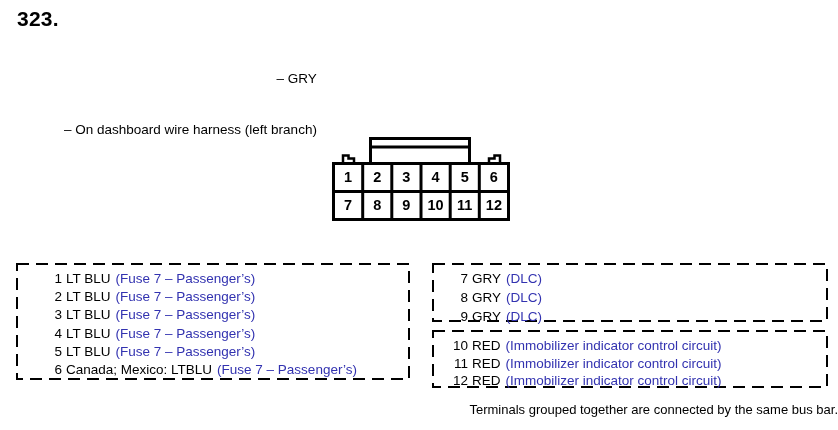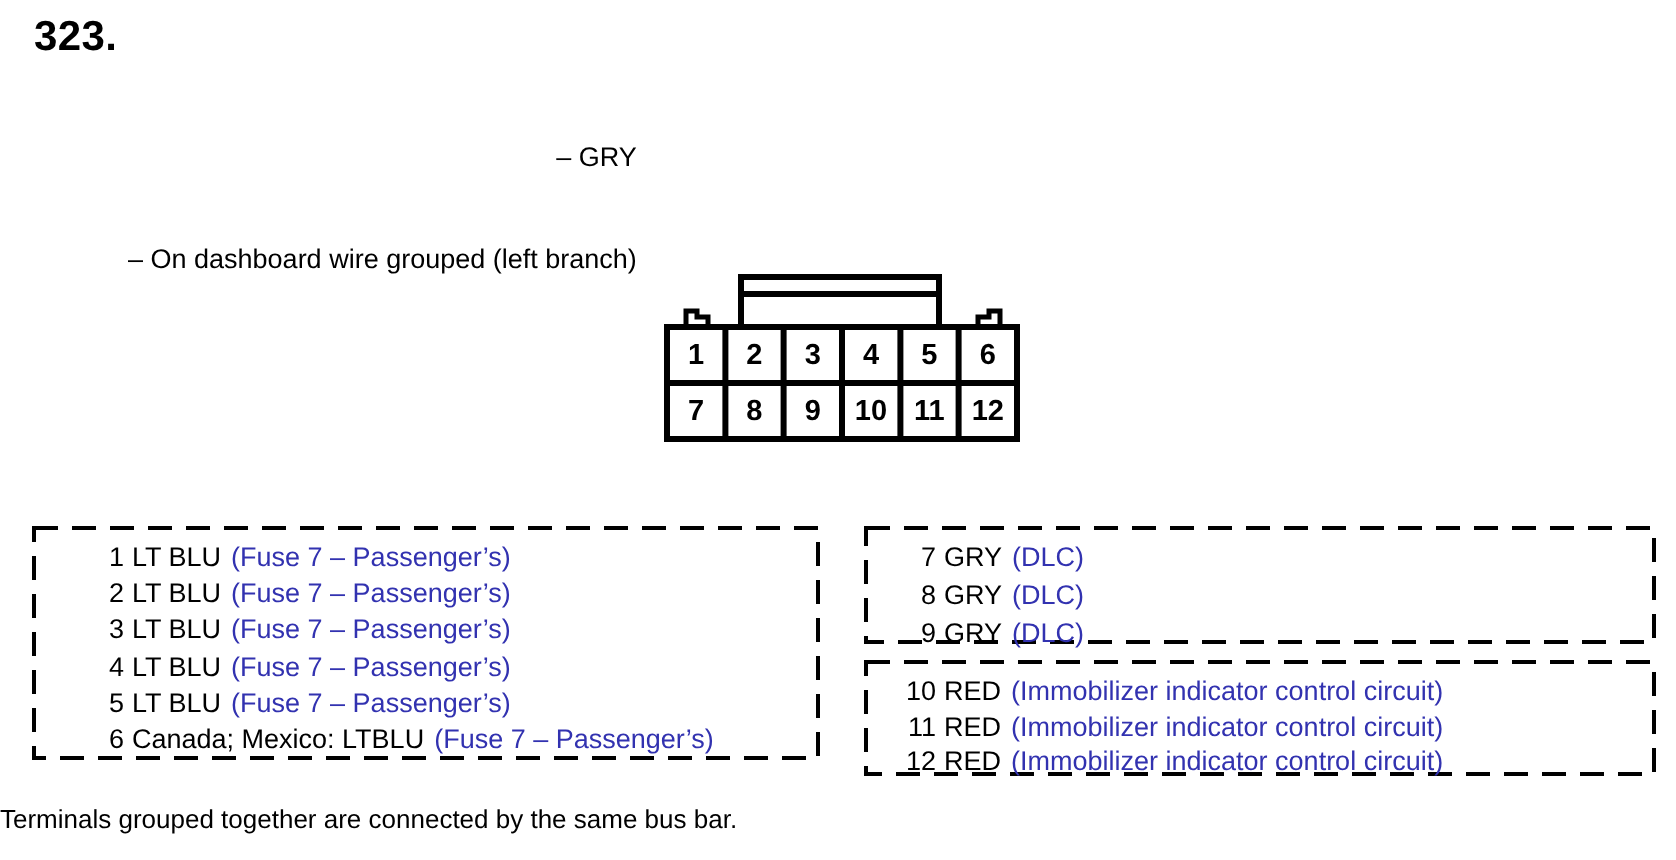--- a/index.html
+++ b/index.html
@@ -88,34 +88,34 @@
   .pin-wire { margin-left: 4px; }
   .pin-circuit { margin-left: 5px; }
   .group-left .rows { padding-top: 7px; line-height: 18.2px; }
   .group-dlc .rows { padding-top: 6px; line-height: 19px; }
   .group-immo .rows { padding-top: 7px; line-height: 17.5px; }
   .busbar-note {
     position: absolute;
     left: 0;
     top: 402px;
     width: 100%;
-    text-align: left;
+    text-align: right;
     font-size: 13px;
   }
 </style>
 </head>
 <body>
 
 <div class="page-header">
   <span>323.</span>
 </div>
 
 <div class="notes">
   <div>– GRY</div>
-  <div>– On dashboard wire grouped (left branch)</div>
+  <div>– On dashboard wire harness (left branch)</div>
 </div>
 
 <svg class="connector-svg" width="220" height="100" viewBox="0 0 220 100">
 
   <rect class="outline" x="58.5" y="10.5" width="99" height="25"></rect>
   <line class="grid-line" x1="58.5" y1="19" x2="157.5" y2="19"></line>
 
   <path class="thin-outline" d="M31,36 V27.5 H36.5 V30.5 H42 V36"></path>
   <path class="thin-outline" d="M177,36 V30.5 H182.5 V27.5 H188 V36"></path>
 

